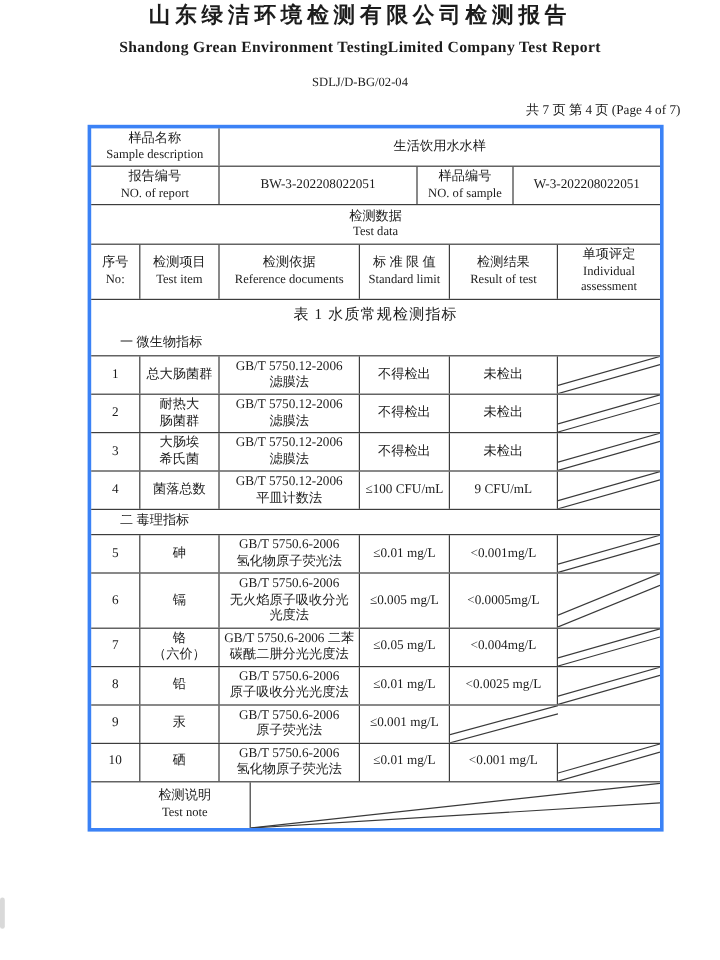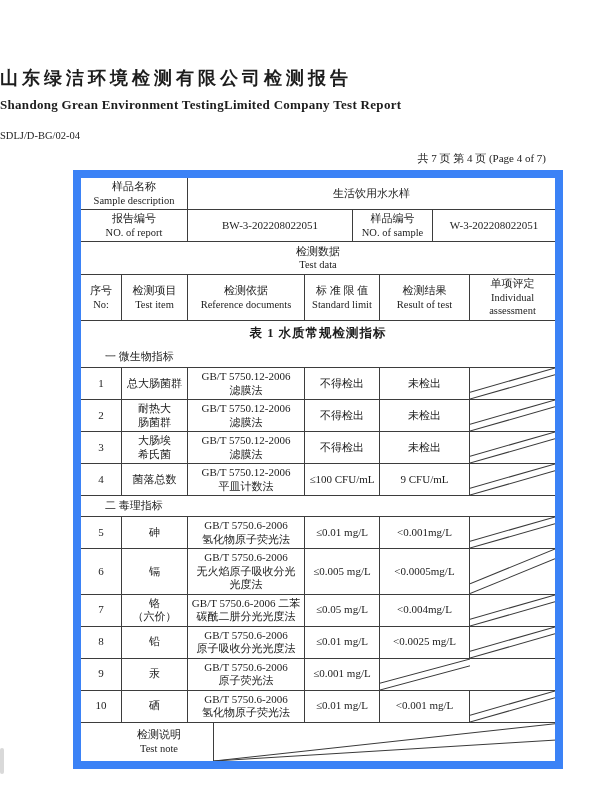--- a/index.html
+++ b/index.html
@@ -5,29 +5,29 @@
   html,body{margin:0;padding:0;}
   body{
     width:600px;height:800px;
     background:#ffffff;
     font-family:"Liberation Serif","DejaVu Serif",serif;
     color:#1c1c1c;
     position:relative;
     overflow:hidden;
   }
   .scan-artifact{position:absolute;left:0;width:4px;height:26px;background:#d9d9d9;border-radius:2px;}
-  .report-header{padding-top:66px;}
+  .report-header{text-align:center;}
   .title-cn{font-size:18px;font-weight:bold;letter-spacing:4px;line-height:24px;}
   .title-en{font-size:13px;font-weight:bold;margin-top:7px;line-height:16px;letter-spacing:0.3px;}
   .doc-code{font-size:10.5px;margin-top:16px;line-height:13px;}
-  .page-info{font-size:11px;text-align:right;padding-right:54px;margin-top:9px;line-height:14px;white-space:pre;}
+  .page-info{font-size:11px;text-align:right;padding-right:33px;margin-top:9px;line-height:14px;white-space:pre;}
 
   .report-table{
     margin-left:73px;margin-top:5px;width:474px;
-    border:8px solid #3b82f6;
+    border:3px solid #3b82f6;
     box-sizing:content-box;
     font-size:11px;line-height:13.5px;
   }
   .row{display:grid;border-top:1px solid #3d3d3d;}
   .row:first-child{border-top:none;}
   .cell{
     display:flex;flex-direction:column;justify-content:center;align-items:center;
     text-align:center;padding:2px 2px;box-sizing:border-box;
     border-right:1px solid #3d3d3d;
     white-space:pre-line;
@@ -39,21 +39,21 @@
   .cols-note{grid-template-columns:109px 1fr;padding-left:24px;}
   .cols-6{grid-template-columns:41px 66px 117px 75px 90px 1fr;}
   .row-info{min-height:31px;}
   .row-merged{min-height:32px;}
   .row-colheader{min-height:45px;}
   .row-tabletitle{min-height:26px;}
   .row-section{min-height:20px;}
   .row-data{min-height:31px;}
   .row-note{min-height:38px;}
   .single-cell{border-right:none;}
-  .table-title-text{font-weight:bold;font-size:12.5px;letter-spacing:1px;}
+  .table-title-text{font-weight:normal;font-size:12.5px;letter-spacing:1px;}
   .section-cell{align-items:flex-start;text-align:left;padding-left:24px;justify-content:center;}
   .en-line{font-size:10.5px;}
   .cn-line{font-size:11px;}
   .diag-holder{padding:0;}
   .diag-holder svg{position:absolute;left:0;top:0;width:100%;height:100%;display:block;}
   .diag-holder line{stroke:#3a3a3a;stroke-width:1;vector-effect:non-scaling-stroke;}
 </style>
 </head>
 <body>
 

